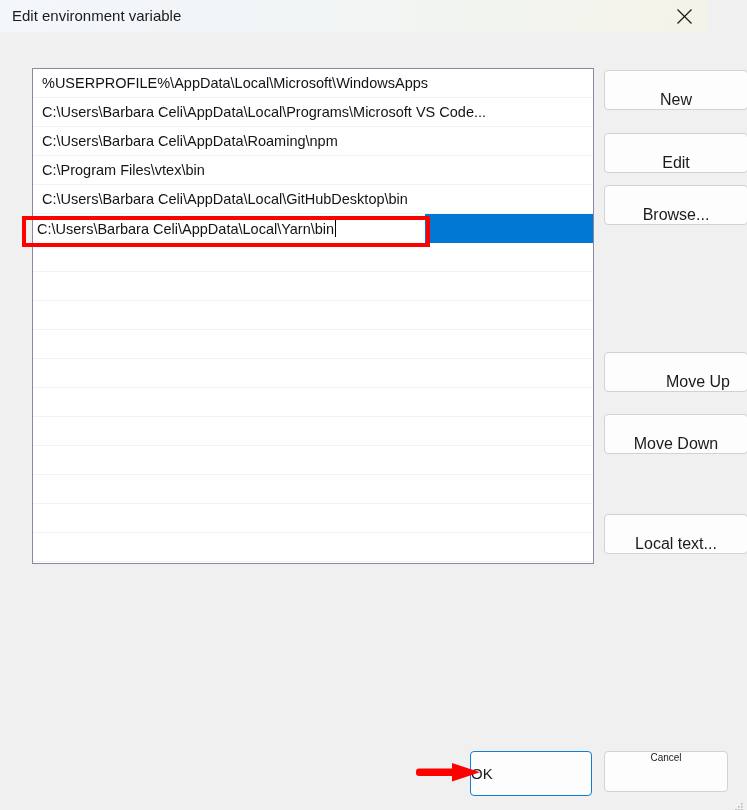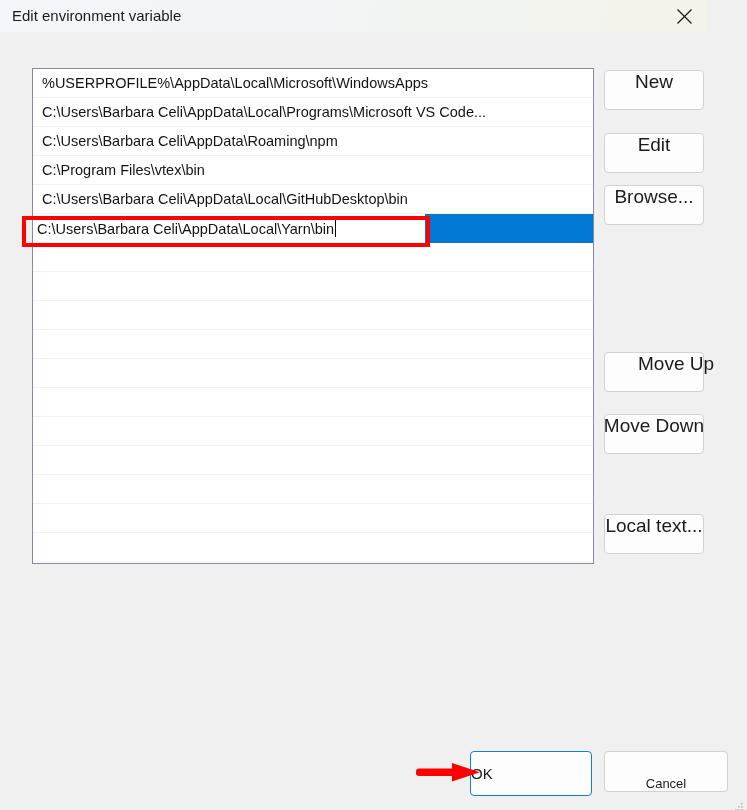--- a/index.html
+++ b/index.html
@@ -128,30 +128,30 @@
     width: 408px;
     height: 31px;
     border: 4px solid #ff0000;
     box-sizing: border-box;
     pointer-events: none;
   }
 
   
   .btn {
     position: absolute;
-    width: 100px;
+    width: 144px;
     height: 40px;
     background: #fdfdfd;
     border: 1px solid #d2d2d2;
     border-radius: 4px;
     box-sizing: border-box;
     display: flex;
-    align-items: flex-start;
+    align-items: flex-end;
     justify-content: center;
-    font-size: 19px;
+    font-size: 16px;
     color: #1b1b1b;
     cursor: default;
     white-space: nowrap;
   }
   #btn-new        { left: 604px; top: 38px;  }
   #btn-edit       { left: 604px; top: 101px; }
   #btn-browse     { left: 604px; top: 153px; }
   #btn-delete     { left: 604px; top: 226px; }
   #btn-move-up    { left: 604px; top: 320px; padding-left: 44px; }
   #btn-move-down  { left: 604px; top: 382px; }
@@ -178,23 +178,23 @@
     position: absolute;
     left: 604px;
     top: 719px;
     width: 124px;
     height: 41px;
     background: #fdfdfd;
     border: 1px solid #d2d2d2;
     border-radius: 4px;
     box-sizing: border-box;
     display: flex;
-    align-items: flex-end;
+    align-items: flex-start;
     justify-content: center;
-    font-size: 13px;
+    font-size: 10px;
     color: #1b1b1b;
     cursor: default;
   }
 
   
   #annotation-arrow {
     position: absolute;
     left: 416px;
     top: 728px;          
     width: 64px;

